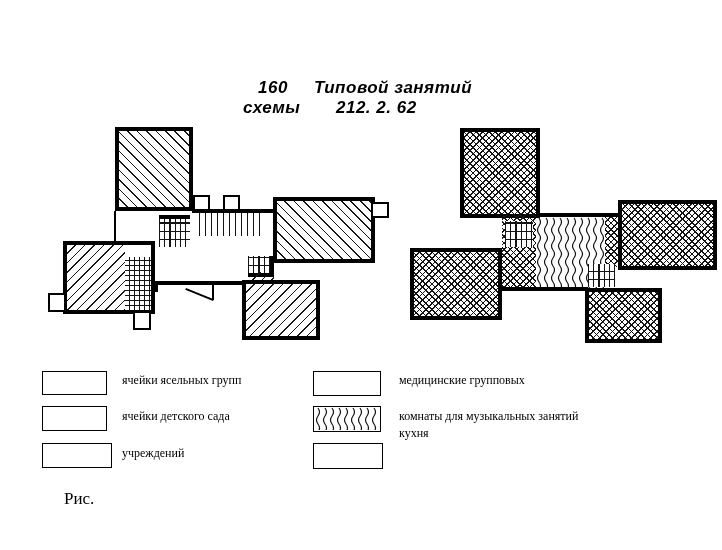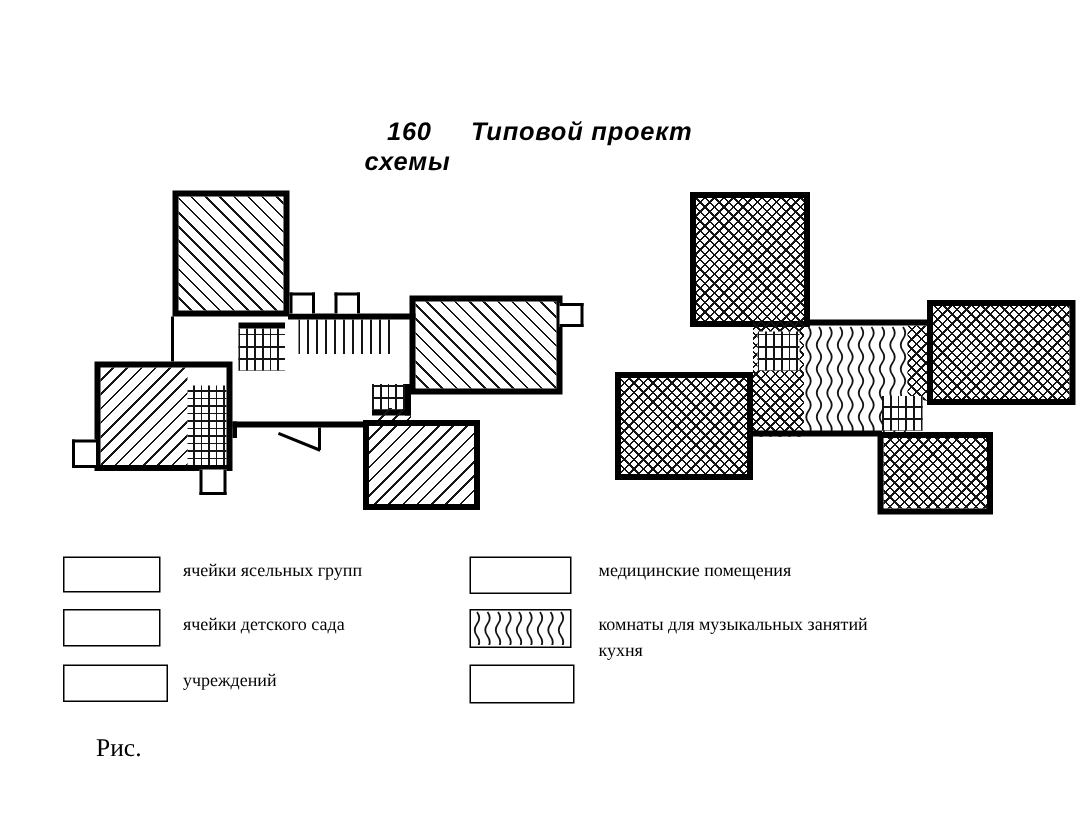--- a/index.html
+++ b/index.html
@@ -37,21 +37,22 @@
   .cap { font-size:17px; line-height:1.32; }
   svg { display:block; }
 </style>
 </head>
 <body>
 
 <div id="page">
 
   <div class="abs hdr" style="left:243px; top:78px;margin-left:15px;">160</div>
   <div class="abs hdr" style="left:243px; top:98px;">схемы</div>
-  <div class="abs hdr" style="left:314px; top:78px;">Типовой проект</div>
+  <div class="abs hdr" style="left:314px; top:78px;">Типовой занятий</div>
+  <div class="abs hdr" style="left:336px; top:98px;">212. 2. 62</div>
 
   <div>
 
     <div class="abs wall h-diag" style="left:115px; top:127px; width:78px; height:84px;"></div>
 
     <div class="abs h-ladder" style="left:159px; top:215px; width:31px; height:32px; border-top:4px solid #000;"></div>
 
     <div class="abs thin" style="left:114px; top:211px; width:2px; height:31px;"></div>
 
     <div class="abs bar" style="left:192px; top:209px; width:85px; height:4px;"></div>
@@ -115,21 +116,21 @@
     <div class="abs swatch h-diag" style="left:42px; top:371px; width:65px; height:24px;"></div>
     <div class="abs leg-label" style="left:122px; top:373px;">ячейки ясельных групп</div>
 
     <div class="abs swatch h-cross" style="left:42px; top:406px; width:65px; height:25px;"></div>
     <div class="abs leg-label" style="left:122px; top:409px;">ячейки детского сада</div>
 
     <div class="abs swatch h-grid" style="left:42px; top:443px; width:70px; height:25px;"></div>
     <div class="abs leg-label" style="left:122px; top:446px;">учреждений</div>
 
     <div class="abs swatch h-vlines" style="left:313px; top:371px; width:68px; height:25px;"></div>
-    <div class="abs leg-label" style="left:399px; top:373px;">медицинские помещения</div>
+    <div class="abs leg-label" style="left:399px; top:373px;">медицинские групповых</div>
 
     <div class="abs swatch" style="left:313px; top:406px; width:68px; height:26px;">
       <svg width="65" height="23">
           <path d="M 4 1 q 3 4 0 8 q -3 4 0 8 q 3 4 0 8" fill="none" stroke="#141414" stroke-width="1.2"></path>
           <path d="M 11 1 q 3 4 0 8 q -3 4 0 8 q 3 4 0 8" fill="none" stroke="#141414" stroke-width="1.2"></path>
           <path d="M 18 1 q 3 4 0 8 q -3 4 0 8 q 3 4 0 8" fill="none" stroke="#141414" stroke-width="1.2"></path>
           <path d="M 25 1 q 3 4 0 8 q -3 4 0 8 q 3 4 0 8" fill="none" stroke="#141414" stroke-width="1.2"></path>
           <path d="M 32 1 q 3 4 0 8 q -3 4 0 8 q 3 4 0 8" fill="none" stroke="#141414" stroke-width="1.2"></path>
           <path d="M 39 1 q 3 4 0 8 q -3 4 0 8 q 3 4 0 8" fill="none" stroke="#141414" stroke-width="1.2"></path>
           <path d="M 46 1 q 3 4 0 8 q -3 4 0 8 q 3 4 0 8" fill="none" stroke="#141414" stroke-width="1.2"></path>

